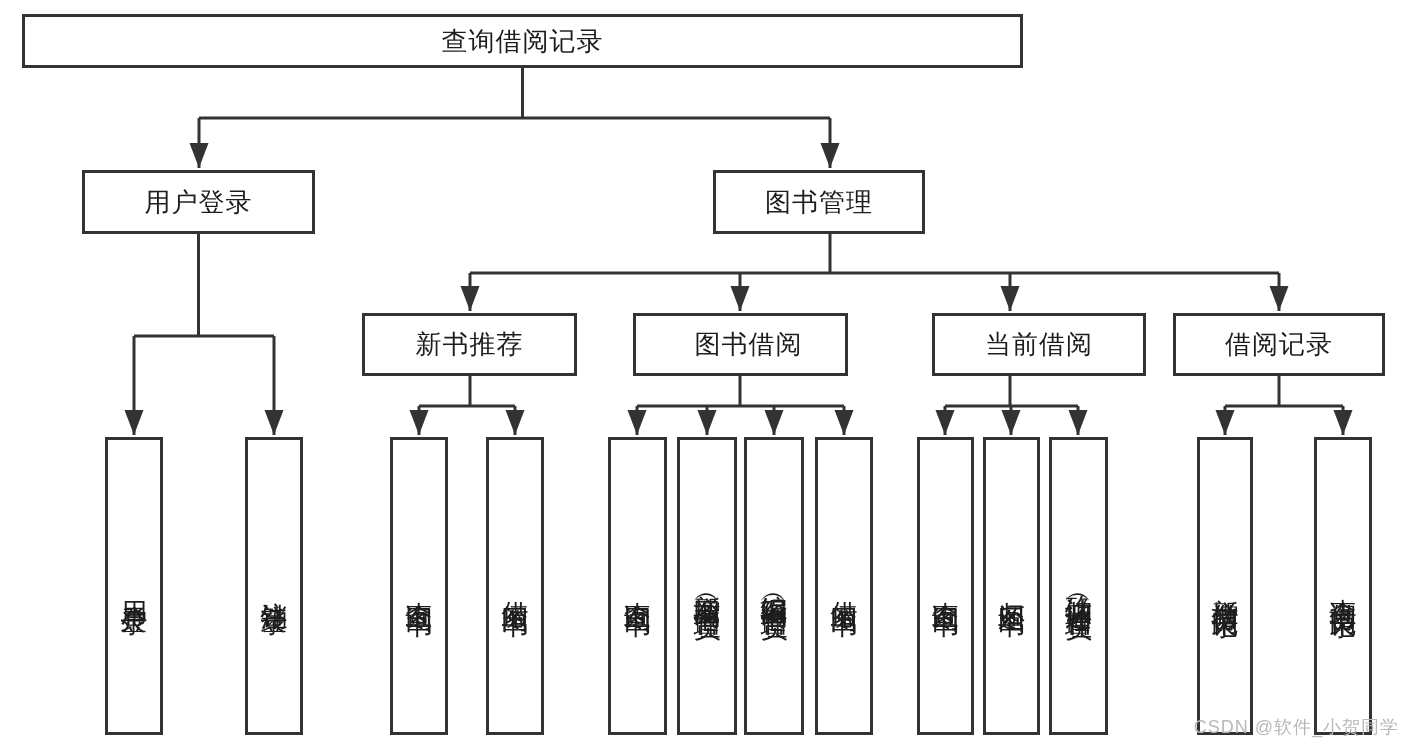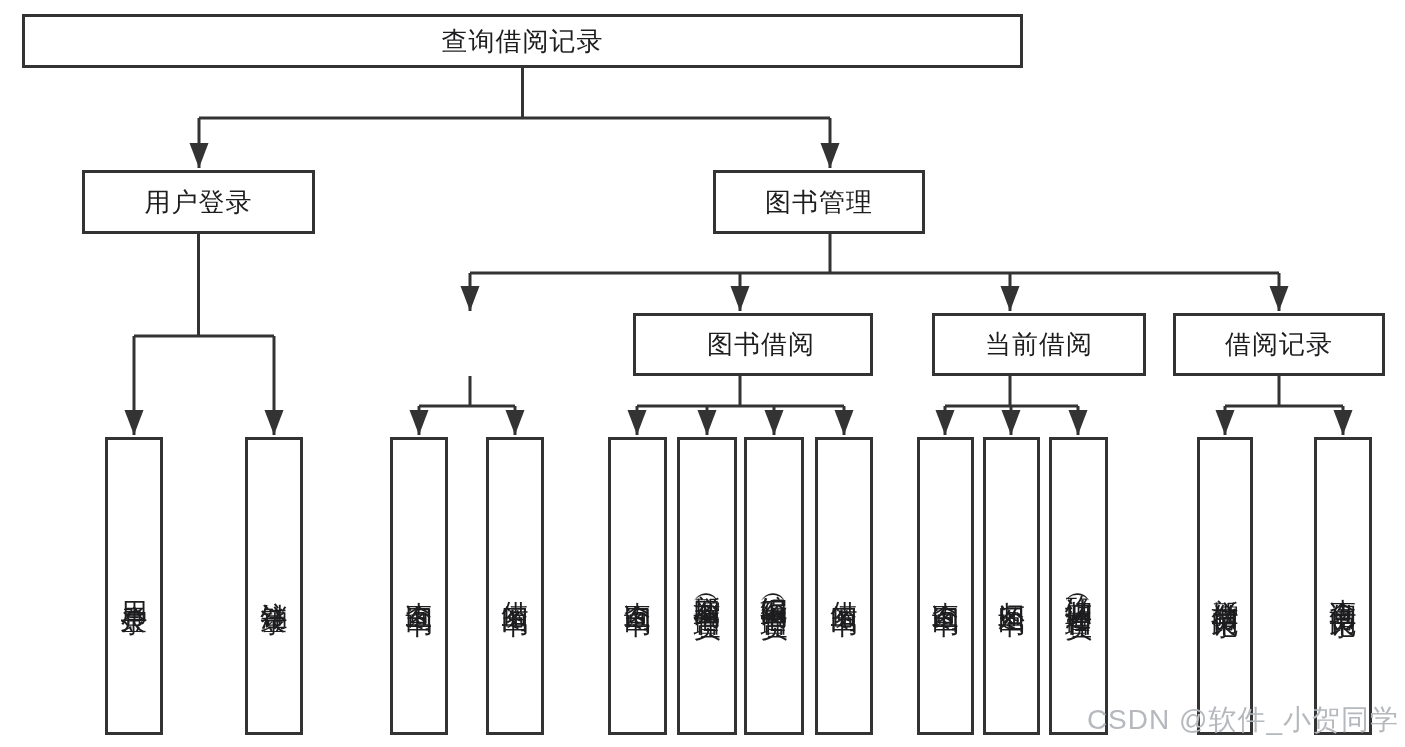--- a/index.html
+++ b/index.html
@@ -25,41 +25,41 @@
     text-orientation:mixed;
     font-size:27px;
     letter-spacing:3px;
     white-space:nowrap;
   }
   
   #n-root            {left:22px;  top:14px;  width:1001px;height:54px;}
   #n-user-login      {left:82px;  top:170px; width:233px; height:64px;}
   #n-book-mgmt       {left:713px; top:170px; width:212px; height:64px;}
   #n-new-book-rec    {left:362px; top:313px; width:215px; height:63px;}
-  #n-book-borrow     {left:633px; top:313px; width:240px; height:63px;padding-left:16px;}
+  #n-book-borrow     {left:633px; top:313px; width:215px; height:63px;padding-left:16px;}
   #n-current-borrow  {left:903px; top:313px; width:214px; height:63px;margin-left:29px;}
   #n-borrow-records  {left:1173px;top:313px; width:212px; height:63px;}
   .leaf{top:437px;height:298px;}
   #n-leaf-ul-login   {left:105px; width:58px;}
   #n-leaf-ul-logout  {left:245px; width:58px;}
   #n-leaf-nbr-query  {left:390px; width:58px;}
   #n-leaf-nbr-borrow {left:486px; width:58px;}
   #n-leaf-bb-query   {left:608px; width:59px;}
   #n-leaf-bb-add     {left:677px; width:60px;}
   #n-leaf-bb-edit    {left:744px; width:60px;}
   #n-leaf-bb-borrow  {left:815px; width:58px;}
   #n-leaf-cb-query   {left:917px; width:57px;}
   #n-leaf-cb-return  {left:983px; width:57px;}
   #n-leaf-cb-confirm {left:1049px;width:59px;}
   #n-leaf-br-add     {left:1197px;width:56px;}
   #n-leaf-br-query   {left:1314px;width:58px;}
   #watermark{
     position:absolute;
     right:6px;bottom:8px;
-    font-size:28px;
+    font-size:18px;
     color:#b5b8bc;
     letter-spacing:1px;
     z-index:5;
     white-space:nowrap;
   }
 </style>
 </head>
 <body>
 
 <div id="stage">
@@ -125,20 +125,23 @@
     <span class="lbl">查询借阅记录</span>
   </div>
 
   <div class="node h-node" id="n-user-login">
     <span class="lbl">用户登录</span>
   </div>
   <div class="node h-node" id="n-book-mgmt">
     <span class="lbl">图书管理</span>
   </div>
 
+  <div class="node h-node" id="n-new-book-rec">
+    <span class="lbl">新书推荐</span>
+  </div>
   <div class="node h-node" id="n-book-borrow">
     <span class="lbl">图书借阅</span>
   </div>
   <div class="node h-node" id="n-current-borrow">
     <span class="lbl">当前借阅</span>
   </div>
   <div class="node h-node" id="n-borrow-records">
     <span class="lbl">借阅记录</span>
   </div>
 

